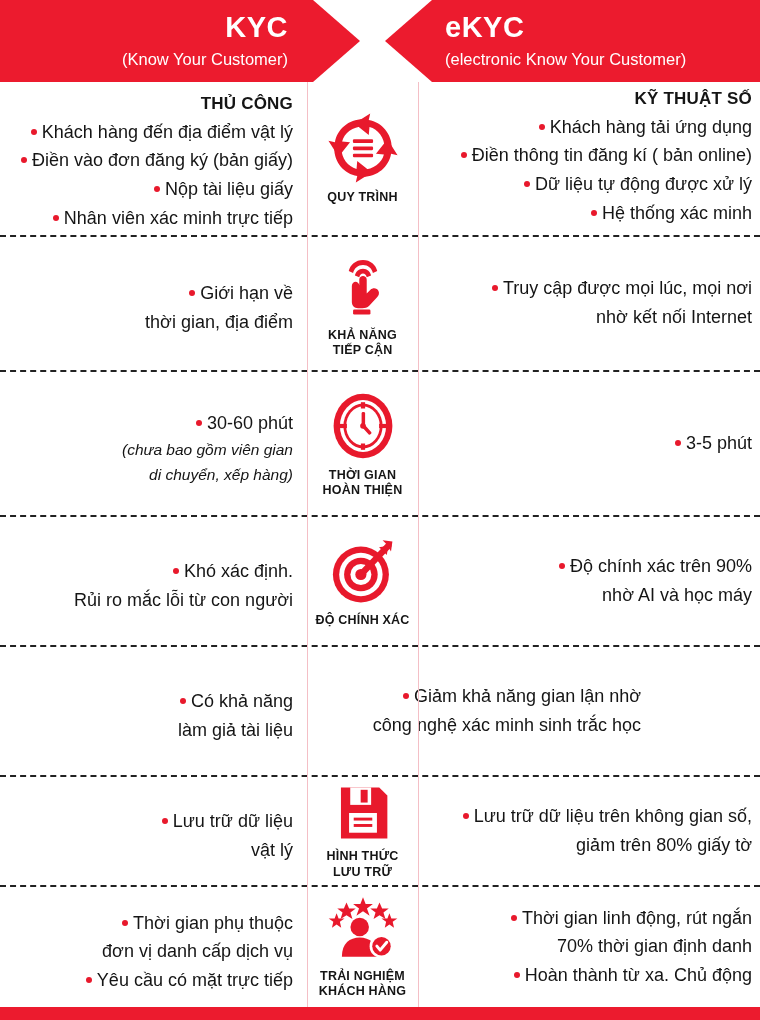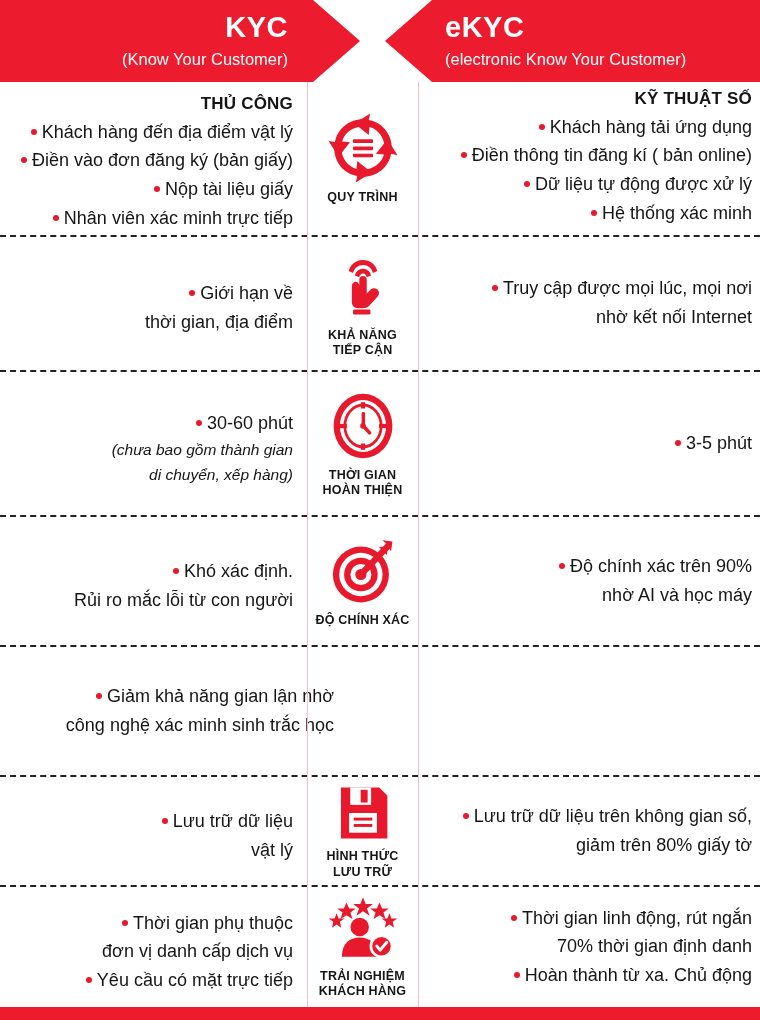--- a/index.html
+++ b/index.html
@@ -263,21 +263,21 @@
     </div>
     <div class="col-right">
       <div class="item bulleted">Truy cập được mọi lúc, mọi nơi</div>
       <div class="item cont">nhờ kết nối Internet</div>
     </div>
   </div>
 
   <div class="row" style="height:145px">
     <div class="col-left">
       <div class="item bulleted">30-60 phút</div>
-      <div class="item italic">(chưa bao gồm thành gian</div>
+      <div class="item italic">(chưa bao gồm viên gian</div>
       <div class="item italic">di chuyển, xếp hàng)</div>
     </div>
     <div class="col-icon">
       <div class="icon-art">
         <svg viewBox="0 0 100 100" width="70" height="76">
           <g fill="#E8192C">
             <ellipse cx="50" cy="50" rx="42" ry="46"></ellipse>
             <ellipse cx="50" cy="50" rx="33" ry="37" fill="#fff"></ellipse>
             <ellipse cx="50" cy="50" rx="28" ry="32" fill="#E8192C"></ellipse>
             <ellipse cx="50" cy="50" rx="24" ry="28" fill="#fff"></ellipse>
@@ -326,20 +326,24 @@
         <div>ĐỘ CHÍNH XÁC</div>
       </div>
     </div>
     <div class="col-right">
       <div class="item bulleted">Độ chính xác trên 90%</div>
       <div class="item cont">nhờ AI và học máy</div>
     </div>
   </div>
 
   <div class="row" style="height:130px">
+    <div class="col-left">
+      <div class="item bulleted">Có khả năng</div>
+      <div class="item cont">làm giả tài liệu</div>
+    </div>
     <div class="col-right">
       <div class="item bulleted">Giảm khả năng gian lận nhờ</div>
       <div class="item cont">công nghệ xác minh sinh trắc học</div>
     </div>
   </div>
 
   <div class="row" style="height:110px">
     <div class="col-left">
       <div class="item bulleted">Lưu trữ dữ liệu</div>
       <div class="item cont">vật lý</div>

